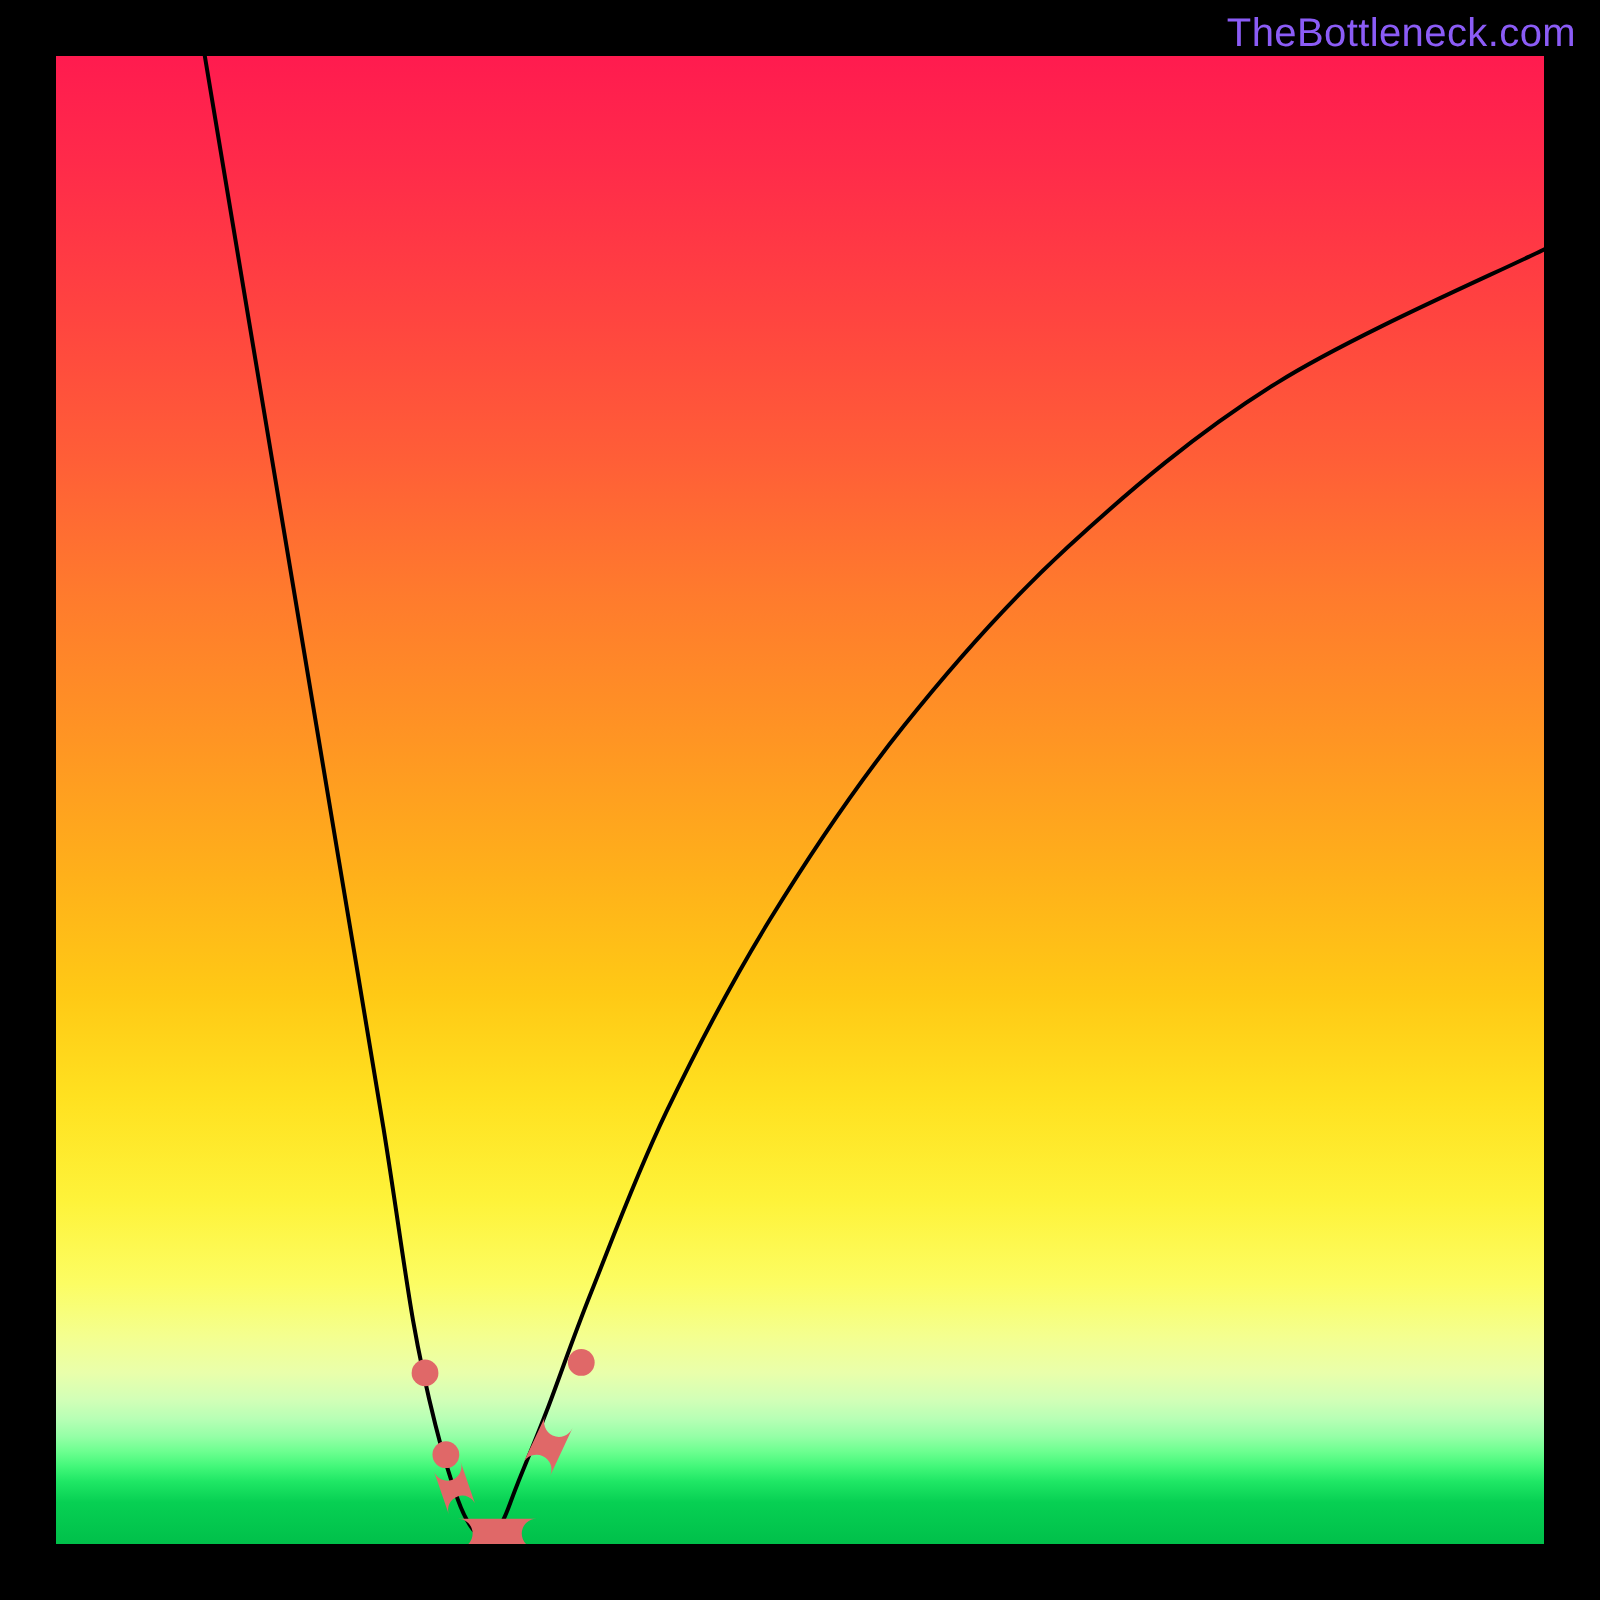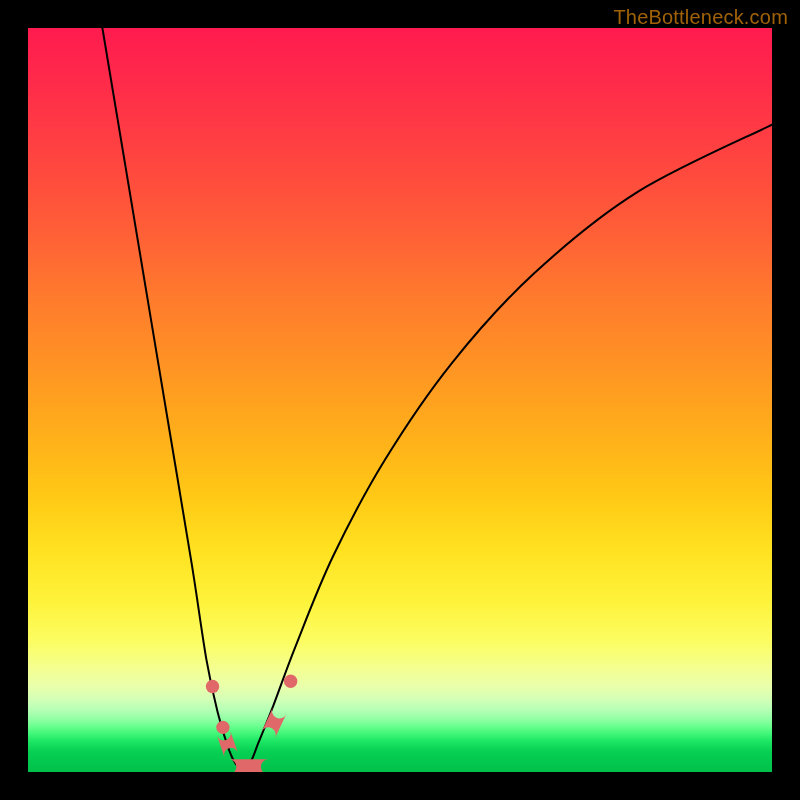--- a/index.html
+++ b/index.html
@@ -11,21 +11,21 @@
   .canvas {
     position: relative;
     width: 800px;
     height: 800px;
     background: #000;
   }
   .watermark {
     position: absolute;
     top: 6px;
     right: 12px;
-    color: #a16207;
+    color: #8b5cf6;
     font-size: 20px;
     font-weight: 400;
     letter-spacing: 0.2px;
     z-index: 5;
   }
   .plot-outer {
     position: absolute;
     left: 28px;
     top: 28px;
     width: 744px;

